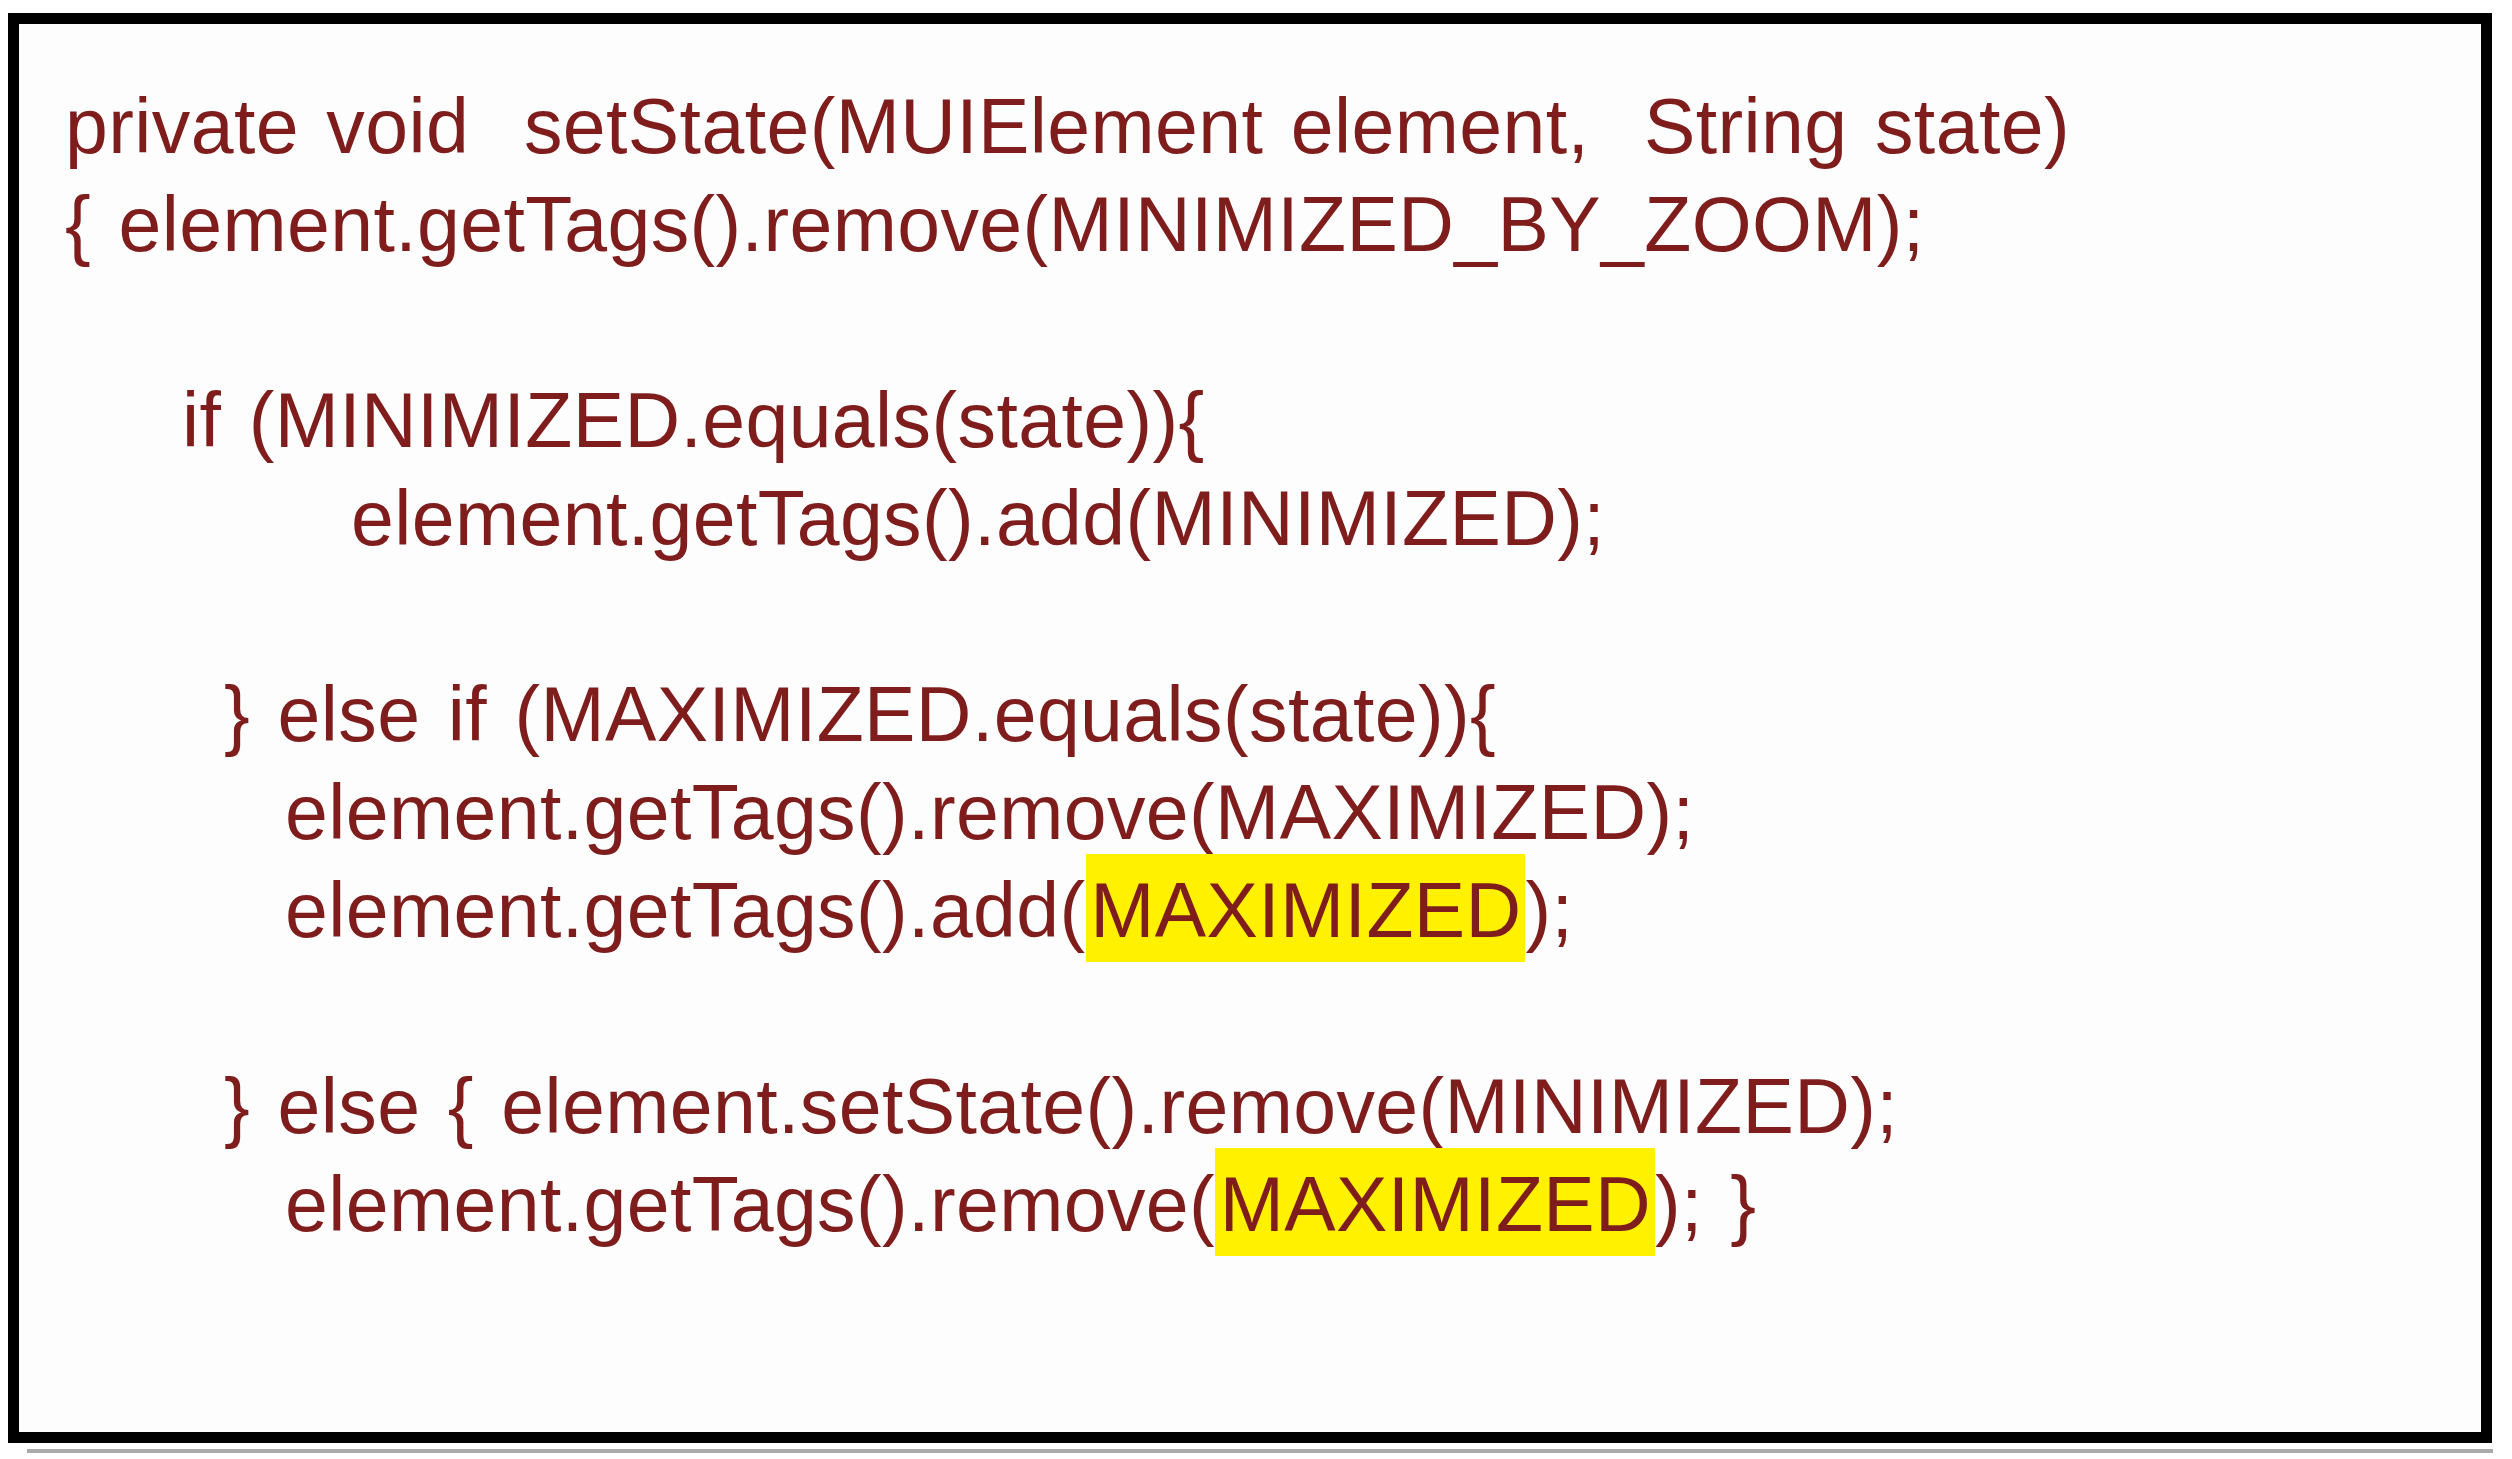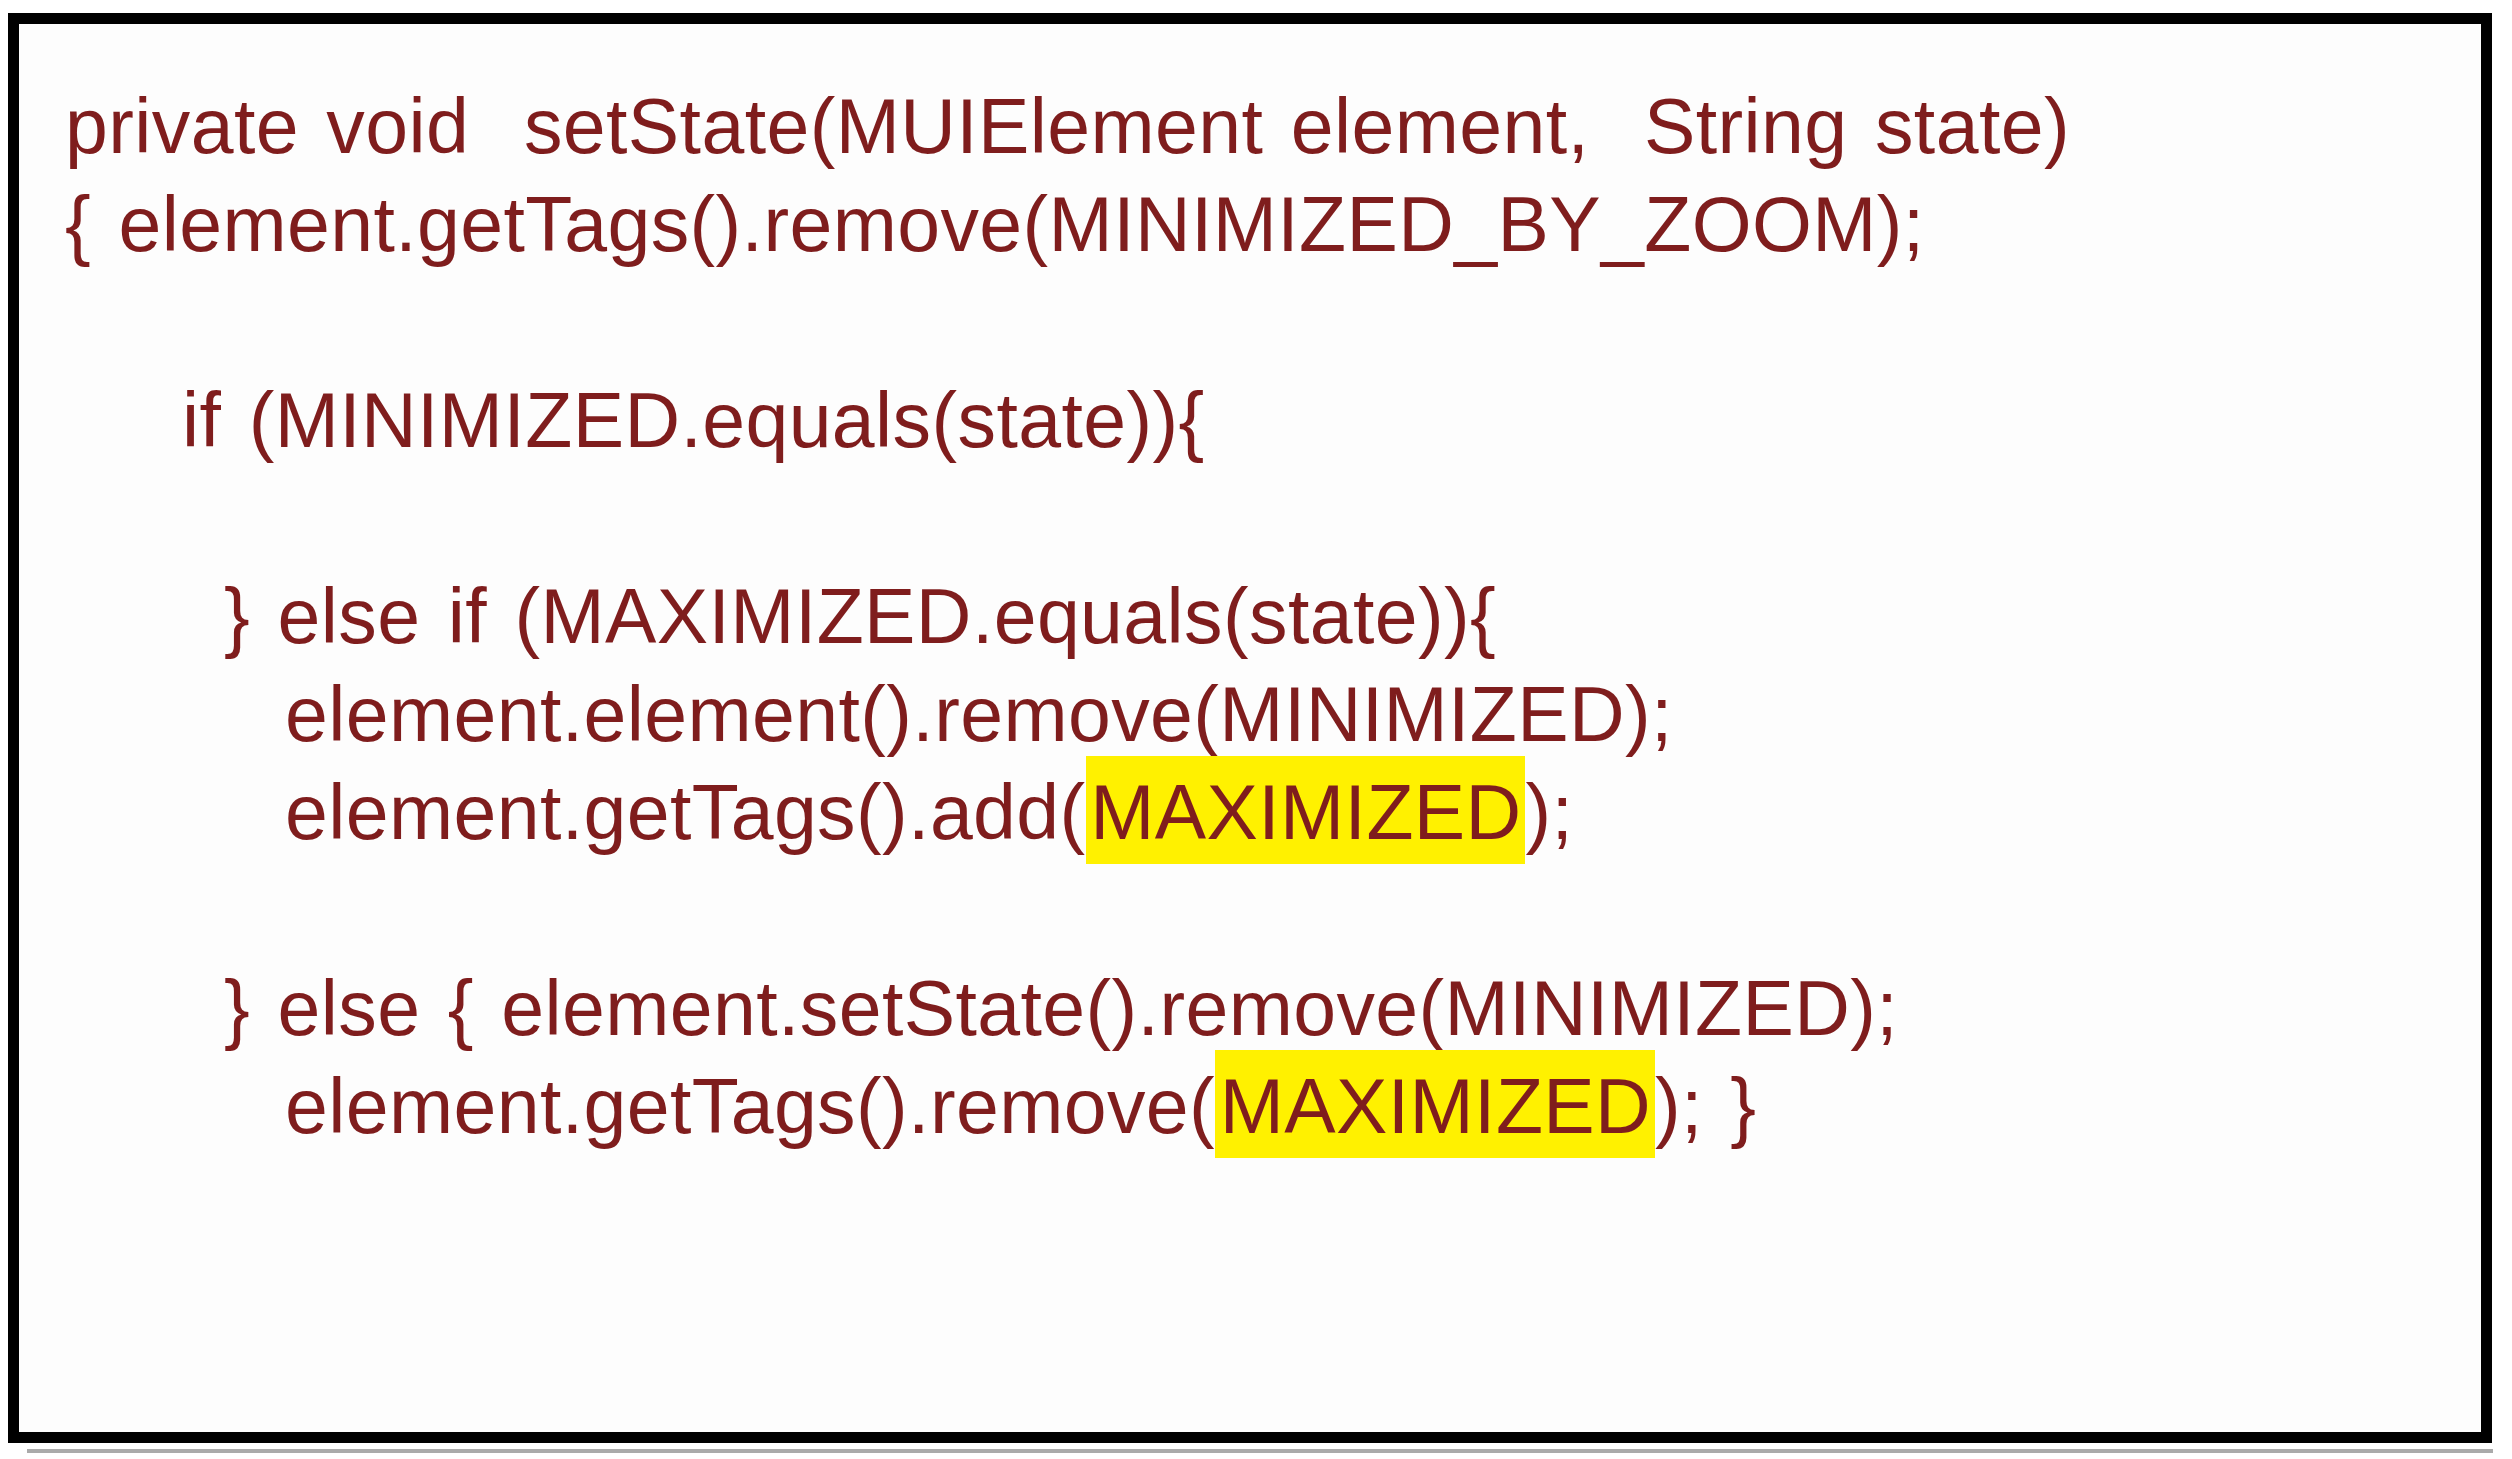--- a/index.html
+++ b/index.html
@@ -58,21 +58,22 @@
 <body>
 
 <div class="slide-frame" style="border-color: rgb(0, 0, 0); background: rgb(253, 253, 253);"></div>
 <div class="bottom-shadow-line"></div>
 
 <div class="code-panel" style="color: rgb(22, 22, 22);">
     <div class="code-line" style="padding-left: 0px;"><span>private void  setState(MUIElement element,  String state)</span></div>
     <div class="code-line" style="padding-left: 0px;"><span>{ element.getTags().remove(MINIMIZED_BY_ZOOM);</span></div>
     <div class="code-line" style="padding-left: 0px;"></div>
     <div class="code-line" style="padding-left: 117px;"><span>if (MINIMIZED.equals(state)){</span></div>
+    <div class="code-line" style="padding-left: 286px;"><span>element.getTags().add(MINIMIZED);</span></div>
     <div class="code-line" style="padding-left: 0px;"></div>
     <div class="code-line" style="padding-left: 159px;"><span>} else if (MAXIMIZED.equals(state)){</span></div>
-    <div class="code-line" style="padding-left: 220px;"><span>element.element().remove(MINIMIZED);</span></div>
+    <div class="code-line" style="padding-left: 220px;"><span>element.getTags().remove(MAXIMIZED);</span></div>
     <div class="code-line" style="padding-left: 220px;"><span>element.getTags().add(</span><span class="hl" style="background: rgb(255, 241, 0);">MAXIMIZED</span><span>);</span></div>
     <div class="code-line" style="padding-left: 0px;"></div>
     <div class="code-line" style="padding-left: 159px;"><span>} else { element.setState().remove(MINIMIZED);</span></div>
     <div class="code-line" style="padding-left: 220px;"><span>element.getTags().remove(</span><span class="hl" style="background: rgb(255, 241, 0);">MAXIMIZED</span><span>); }</span></div>
   </div>
 
 
 </body></html>

